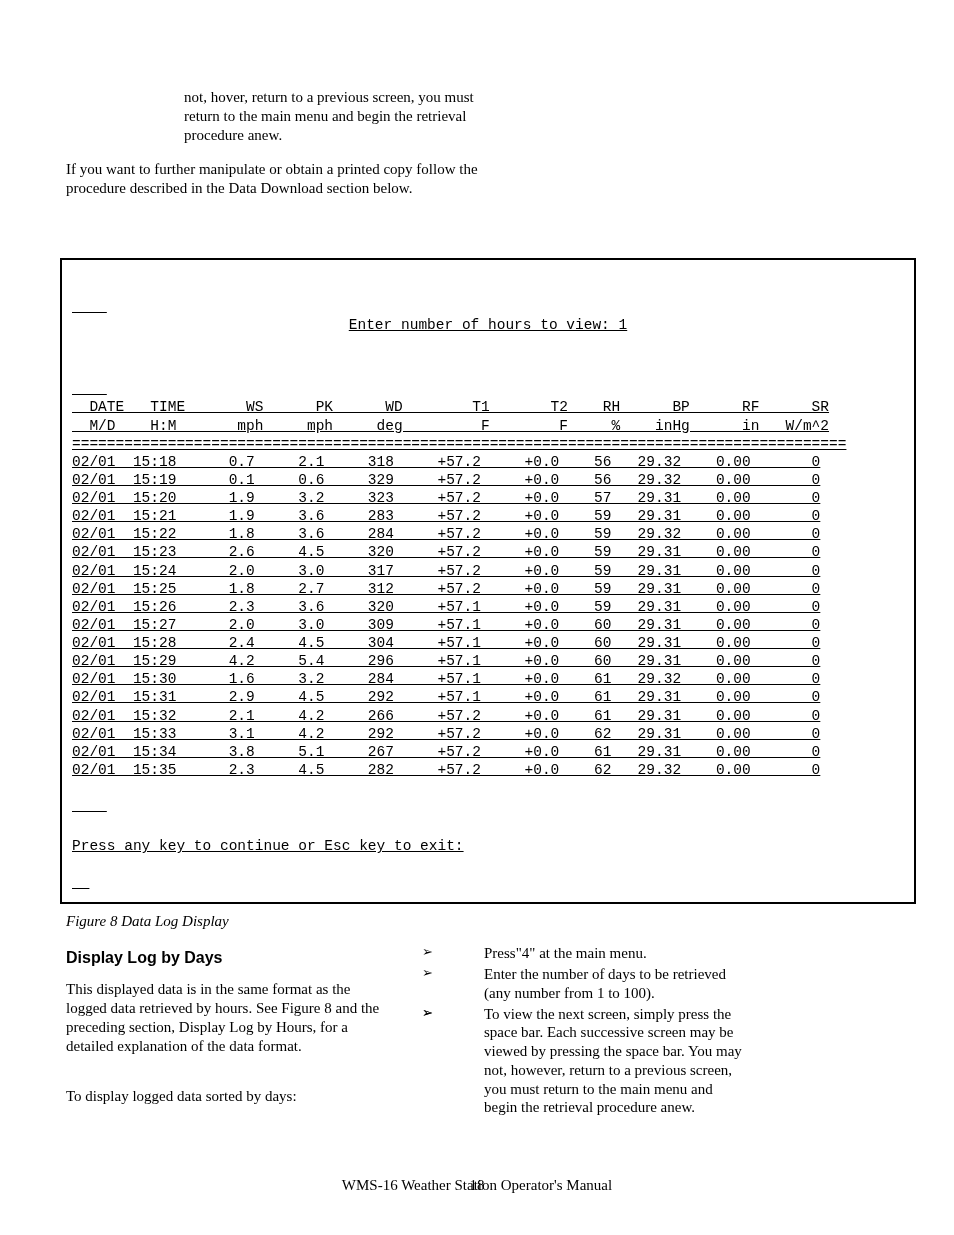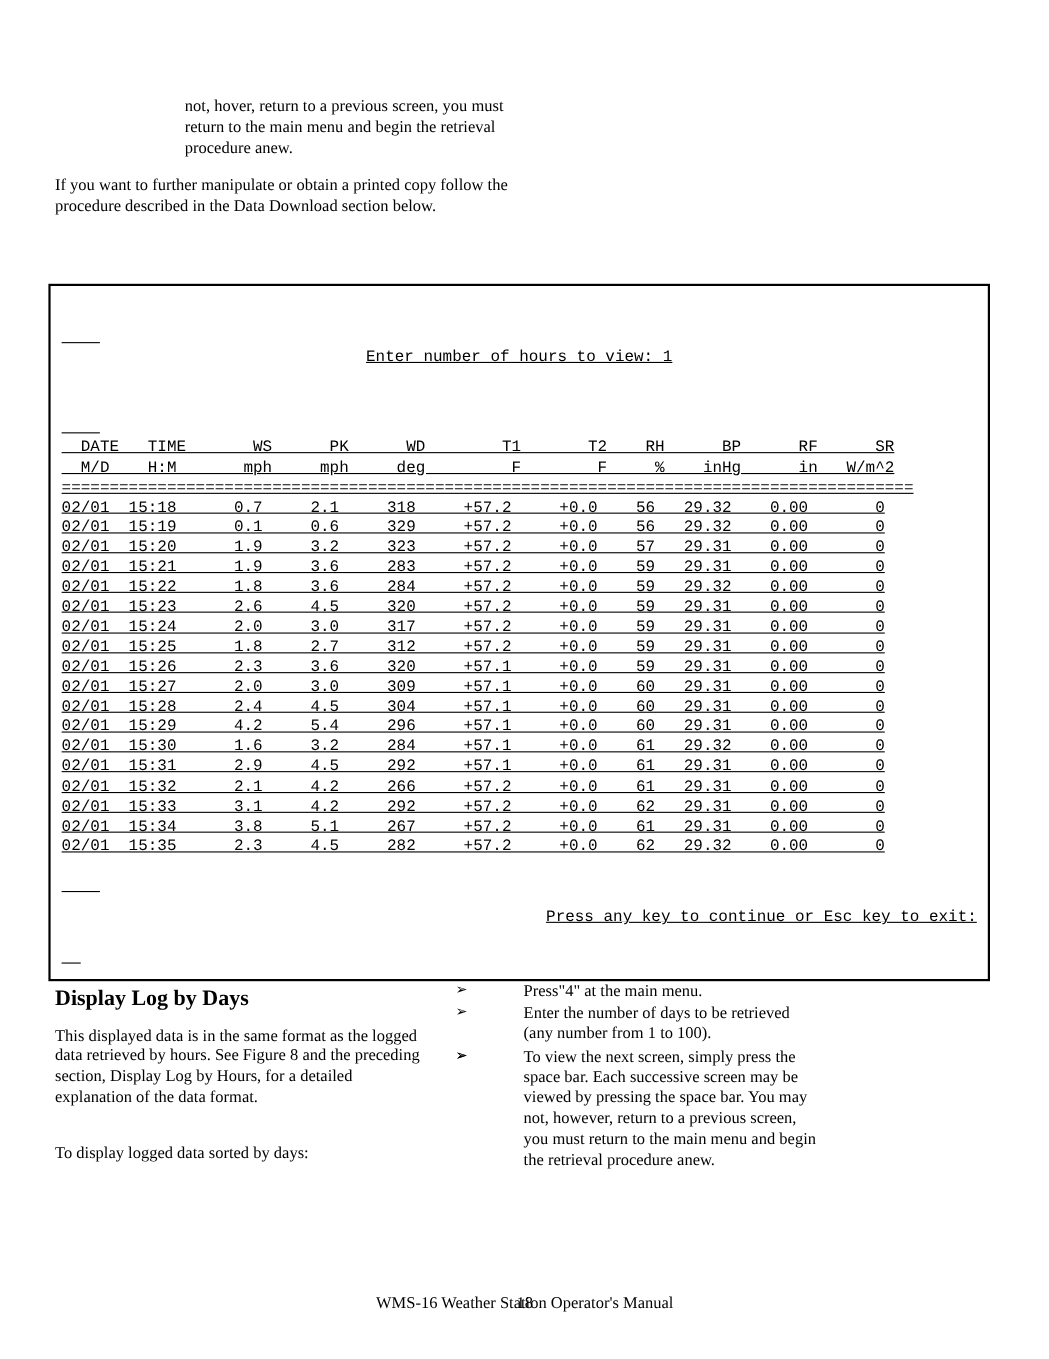--- a/index.html
+++ b/index.html
@@ -8,21 +8,21 @@
     background: #fff;
     color: #000;
     font-family: "Times New Roman", Times, serif;
     font-size: 15px;
     line-height: 1.25;
   }
   .page {
     width: 798px;
     min-height: 1235px;
     box-sizing: border-box;
-    padding: 80px 50px 30px 50px;
+    padding: 80px 50px 30px 66px;
     position: relative;
   }
   .pre-text {
     margin-bottom: 60px;
   }
   .indented {
     margin-left: 118px;
     width: 290px;
   }
   .half {
@@ -54,23 +54,23 @@
   }
   .columns {
     display: flex;
     gap: 30px;
   }
   .col {
     flex: 1;
     min-width: 0;
   }
   .heading-days {
-    font-family: Liberation Serif, serif;
+    font-family: Liberation Sans, sans-serif;
     font-weight: 800;
-    font-size: 20px;
+    font-size: 16px;
     margin: 4px 0 12px 0;
   }
   ul.arrow-list {
     list-style: none;
     padding-left: 0;
     margin: 0;
   }
   ul.arrow-list > li {
     position: relative;
     padding-left: 62px;
@@ -126,23 +126,24 @@
 02/01  15:26      2.3     3.6     320     +57.1     +0.0    59   29.31    0.00       0
 02/01  15:27      2.0     3.0     309     +57.1     +0.0    60   29.31    0.00       0
 02/01  15:28      2.4     4.5     304     +57.1     +0.0    60   29.31    0.00       0
 02/01  15:29      4.2     5.4     296     +57.1     +0.0    60   29.31    0.00       0
 02/01  15:30      1.6     3.2     284     +57.1     +0.0    61   29.32    0.00       0
 02/01  15:31      2.9     4.5     292     +57.1     +0.0    61   29.31    0.00       0
 02/01  15:32      2.1     4.2     266     +57.2     +0.0    61   29.31    0.00       0
 02/01  15:33      3.1     4.2     292     +57.2     +0.0    62   29.31    0.00       0
 02/01  15:34      3.8     5.1     267     +57.2     +0.0    61   29.31    0.00       0
 02/01  15:35      2.3     4.5     282     +57.2     +0.0    62   29.32    0.00       0</div>
-    <div style="margin-top:10px;text-align:right;">Press any key to continue or Esc key to exit:</div>
+    <div style="margin-top:22px;">Press any key to continue or Esc key to exit:</div>
   </div>
 
+  <div class="figcaption">Figure 8 Data Log Display</div>
 
   <div class="columns">
     <div class="col">
       <div class="heading-days">Display Log by Days</div>
       <div id="left-paras">
           <div class="para" style="margin-top: 4px;">This displayed data is in the same format as the logged data retrieved by hours. See Figure 8 and the preceding section, Display Log by Hours, for a detailed explanation of the data format.</div>
           <div class="para" style="margin-top: 32px;">To display logged data sorted by days:</div>
         </div>
     </div>
     <div class="col">

